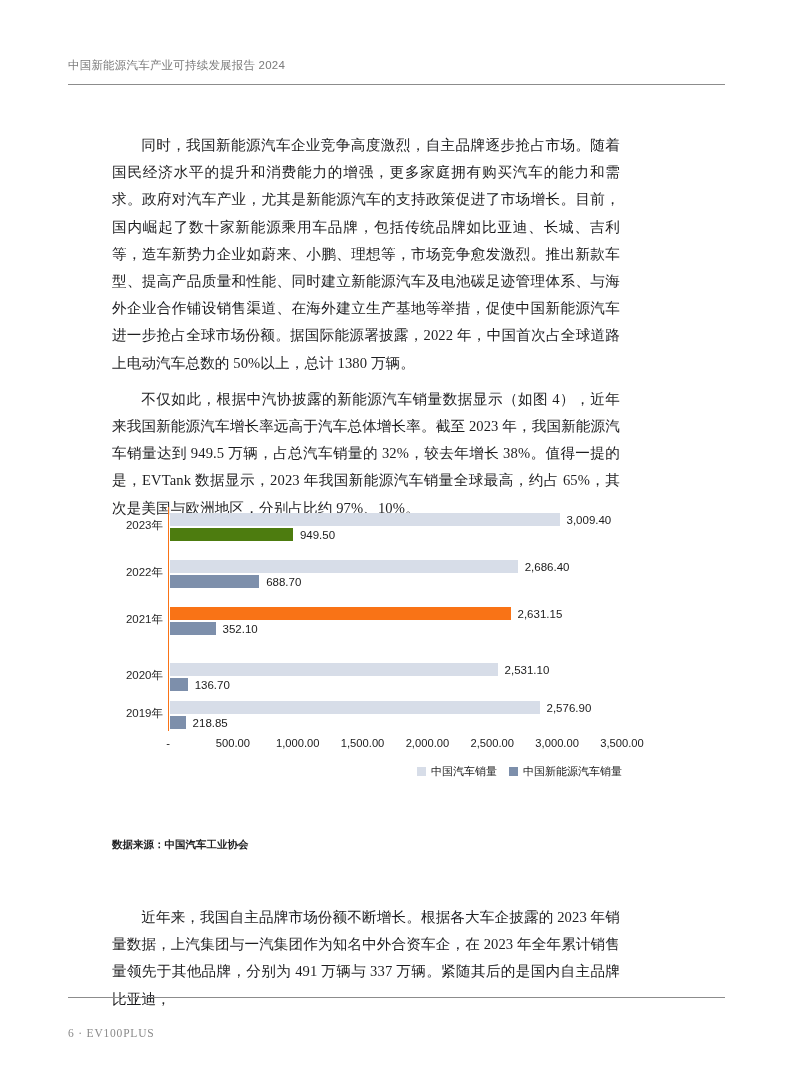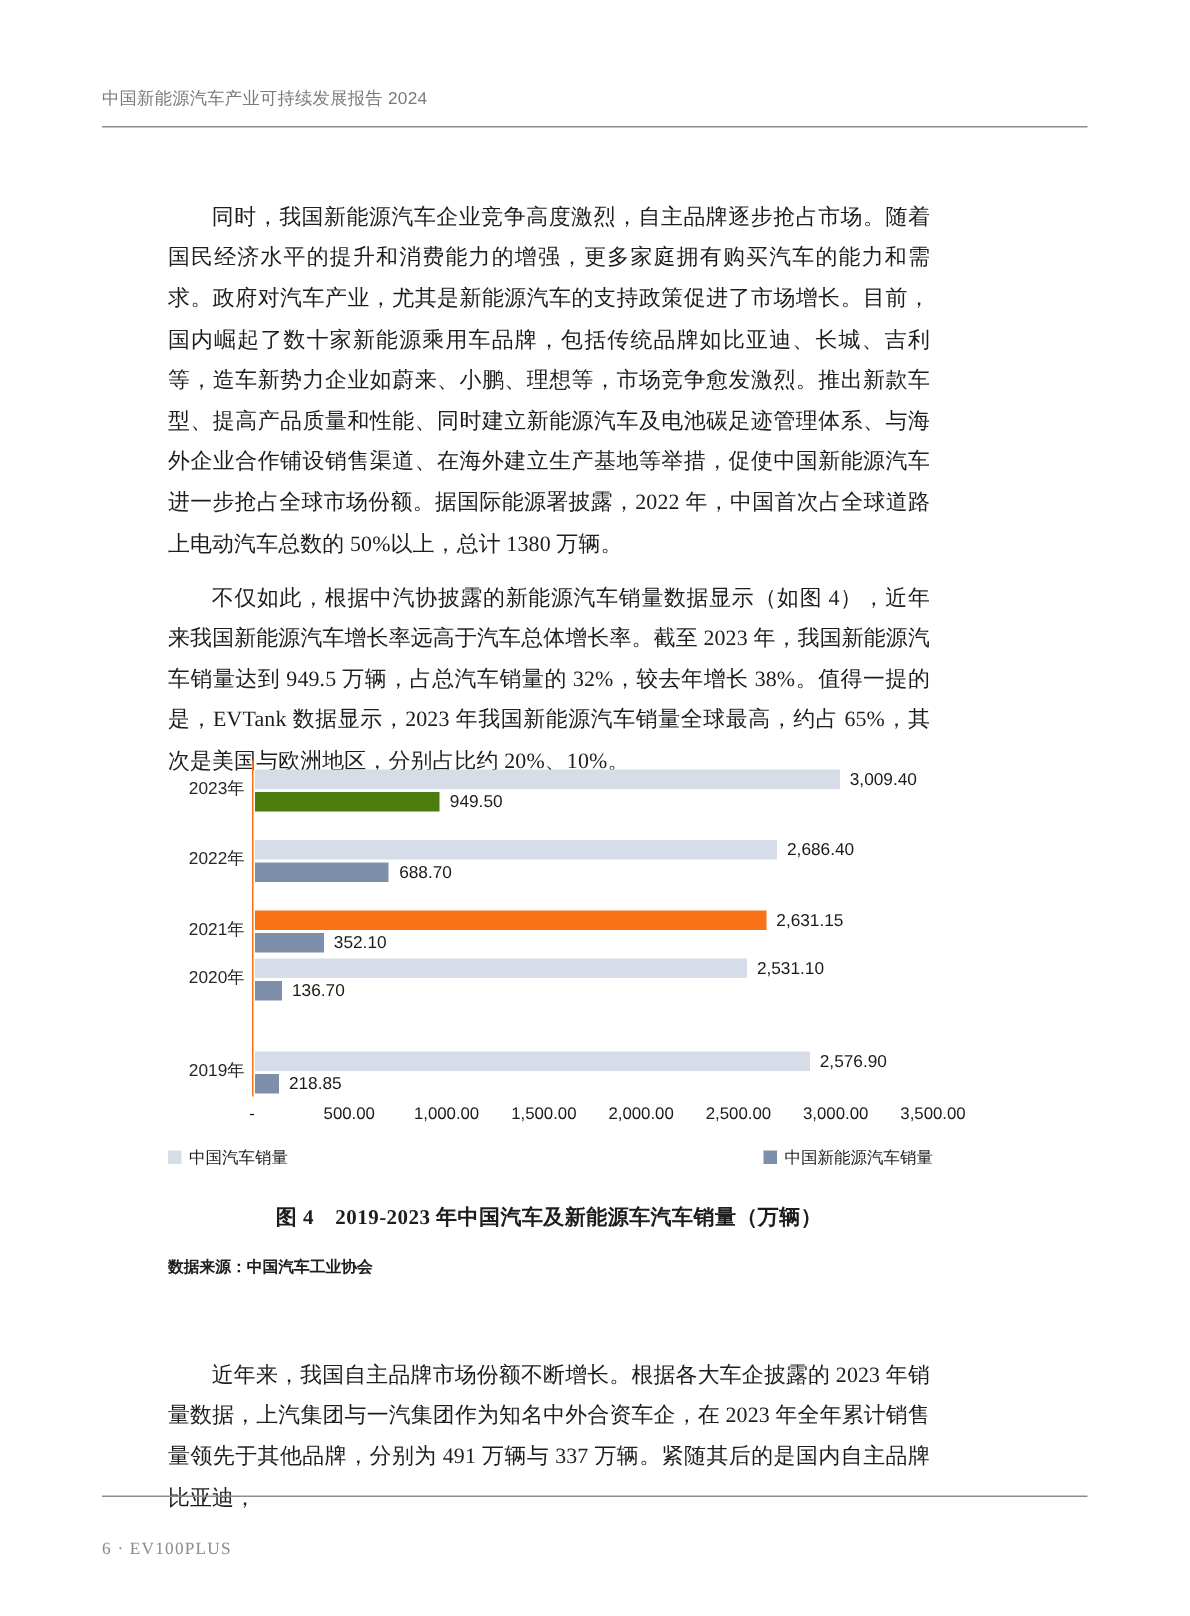--- a/index.html
+++ b/index.html
@@ -136,21 +136,21 @@
     white-space: nowrap;
     font-family: "Liberation Sans", "DejaVu Sans", sans-serif;
   }
 
   .legend {
     position: absolute;
     left: 0;
     right: 0;
     bottom: -18px;
     display: flex;
-    justify-content: space-between;
+    justify-content: flex-end;
     gap: 12px;
     align-items: center;
   }
   .legend-item {
     display: flex;
     align-items: center;
     gap: 5px;
   }
   .swatch {
     width: 9px;
@@ -218,21 +218,21 @@
 
 <div class="page">
 
   <div class="header">
     <div class="header-title">中国新能源汽车产业可持续发展报告 2024</div>
     <div class="header-rule"></div>
   </div>
 
   <div class="content">
     <p class="para">同时，我国新能源汽车企业竞争高度激烈，自主品牌逐步抢占市场。随着国民经济水平的提升和消费能力的增强，更多家庭拥有购买汽车的能力和需求。政府对汽车产业，尤其是新能源汽车的支持政策促进了市场增长。目前，国内崛起了数十家新能源乘用车品牌，包括传统品牌如比亚迪、长城、吉利等，造车新势力企业如蔚来、小鹏、理想等，市场竞争愈发激烈。推出新款车型、提高产品质量和性能、同时建立新能源汽车及电池碳足迹管理体系、与海外企业合作铺设销售渠道、在海外建立生产基地等举措，促使中国新能源汽车进一步抢占全球市场份额。据国际能源署披露，2022 年，中国首次占全球道路上电动汽车总数的 50%以上，总计 1380 万辆。</p>
-    <p class="para">不仅如此，根据中汽协披露的新能源汽车销量数据显示（如图 4），近年来我国新能源汽车增长率远高于汽车总体增长率。截至 2023 年，我国新能源汽车销量达到 949.5 万辆，占总汽车销量的 32%，较去年增长 38%。值得一提的是，EVTank 数据显示，2023 年我国新能源汽车销量全球最高，约占 65%，其次是美国与欧洲地区，分别占比约 20%、10%。</p>
+    <p class="para">不仅如此，根据中汽协披露的新能源汽车销量数据显示（如图 4），近年来我国新能源汽车增长率远高于汽车总体增长率。截至 2023 年，我国新能源汽车销量达到 949.5 万辆，占总汽车销量的 32%，较去年增长 38%。值得一提的是，EVTank 数据显示，2023 年我国新能源汽车销量全球最高，约占 65%，其次是美国与欧洲地区，分别占比约 97%、10%。</p>
   </div>
 
   <div class="figure">
     <div class="chart">
       <div class="plot" id="plot-area">
           <div class="grp" style="top: 6px;">
             <div class="cat-label">2023年</div>
             <div class="bar total" style="width: 85.9829%; background: rgb(215, 221, 232);">
               <span class="bar-val">3,009.40</span>
             </div>
@@ -251,21 +251,21 @@
           </div>
           <div class="grp" style="top: 100px;">
             <div class="cat-label">2021年</div>
             <div class="bar total" style="width: 75.1757%; background: #f97316; text-decoration: underline;">
               <span class="bar-val">2,631.15</span>
             </div>
             <div class="bar nev" style="width: 10.06%; background: rgb(125, 143, 171);">
               <span class="bar-val">352.10</span>
             </div>
           </div>
-          <div class="grp" style="top: 132px;">
+          <div class="grp" style="top: 156px;">
             <div class="cat-label">2020年</div>
             <div class="bar total" style="width: 72.3171%; background: rgb(215, 221, 232);">
               <span class="bar-val">2,531.10</span>
             </div>
             <div class="bar nev" style="width: 3.90571%; background: rgb(125, 143, 171);">
               <span class="bar-val">136.70</span>
             </div>
           </div>
           <div class="grp" style="top: 194px;">
             <div class="cat-label">2019年</div>
@@ -293,21 +293,20 @@
             <span class="legend-text">中国汽车销量</span>
           </div>
           <div class="legend-item">
             <span class="swatch" style="background: rgb(125, 143, 171);"></span>
             <span class="legend-text">中国新能源汽车销量</span>
           </div>
         </div>
     </div>
   </div>
 
-  <div class="fig-caption">图 4　2019-2023 年中国汽车及新能源车汽车销量（万辆）</div>
   <div class="fig-source">数据来源：中国汽车工业协会</div>
 
   <div class="content-2">
     <p class="para">近年来，我国自主品牌市场份额不断增长。根据各大车企披露的 2023 年销量数据，上汽集团与一汽集团作为知名中外合资车企，在 2023 年全年累计销售量领先于其他品牌，分别为 491 万辆与 337 万辆。紧随其后的是国内自主品牌比亚迪，</p>
   </div>
 
   <div class="footer">
     <div class="footer-rule"></div>
     <div class="footer-text">
       <span>6</span>

